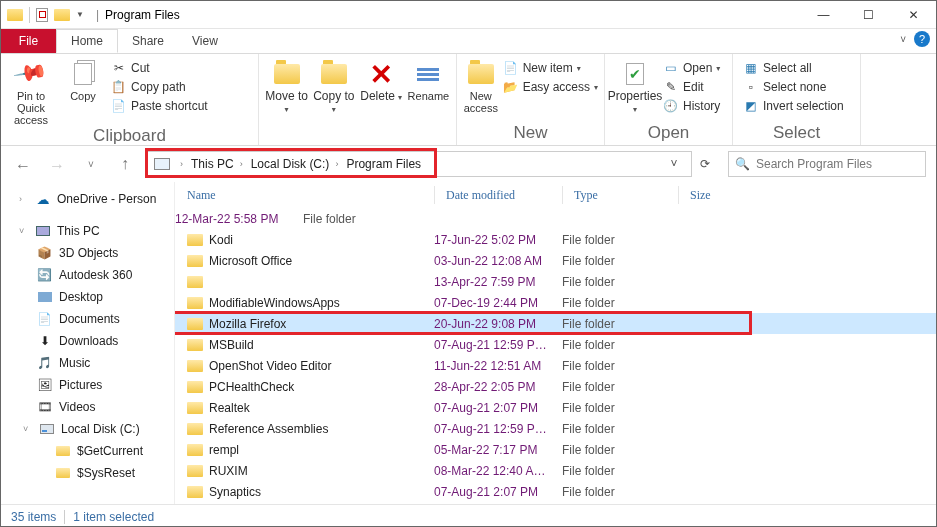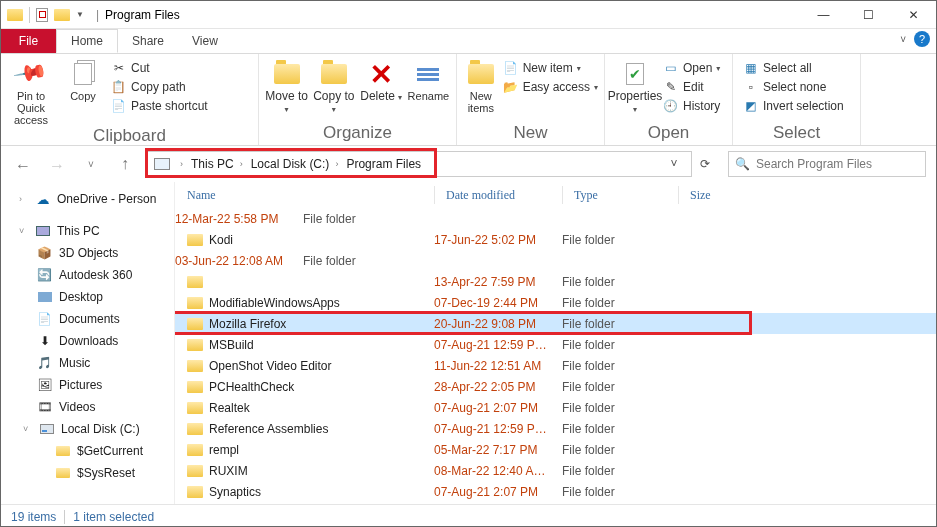--- a/index.html
+++ b/index.html
@@ -57,21 +57,21 @@
 .nav .sub { padding-left:36px; }
 
 .list { flex:1; display:flex; flex-direction:column; }
 .cols { display:flex; height:26px; align-items:center; color:#3a6ea5; font-size:12px; position:relative; }
 .cols span { padding-left:12px;font-family:Liberation Serif, serif; }
 .col-name { width:259px; } .col-date { width:128px; } .col-type { width:116px; } .col-size { width:80px; }
 .cols .sep { position:absolute; top:4px; width:1px; height:18px; background:#e5e5e5; }
 .rows { flex:1; overflow-y:auto; }
 .row-item { display:flex; height:21px; align-items:center; font-size:12px; color:#222; position:relative; }
 .row-item .c-name { width:259px; display:flex; align-items:center; gap:6px; padding-left:12px; }
-.row-item .c-date { width:128px; color:#c2410c; } .row-item .c-type { width:116px; color:#555; } .row-item .c-size { width:80px; }
+.row-item .c-date { width:128px; color:#701a75; } .row-item .c-type { width:116px; color:#555; } .row-item .c-size { width:80px; }
 .row-item.selected { background:#cde8ff; }
 .row-item .fico { width:16px; height:12px; background:linear-gradient(#ffe9a8,#f3c849); border-radius:1px; }
 .row-hl { left:-3px; top:-2px; width:580px; height:24px; }
 
 .status { height:24px; border-top:1px solid #e5e5e5; display:flex; align-items:center; padding:0 10px; gap:8px; font-size:12px; color:#3a6ea5; }
 .status .sepv { width:1px; height:14px; background:#ccc; }
 
 .ic-folder-big { width:26px; height:20px; background:linear-gradient(#ffe9a8,#f3c849); border-radius:2px; position:relative; }
 .ic-folder-big::before { content:""; position:absolute; top:-4px; left:2px; width:10px; height:4px; background:#f3c849; border-radius:1px 1px 0 0;}
 .ic-x { color:#d40000; font-size:28px; font-weight:bold; }
@@ -173,30 +173,29 @@
         <div class="ico">
             <div class="ic-rename">
               <div></div>
               <div></div>
               <div></div>
             </div>
           </div>
         <span class="txt">Rename</span>
       </div>
     </div>
-    <div class="label">Organize</div>
   </div>
 
   <div class="group" style="width:148px">
     <div class="controls">
       <div class="big">
         <div class="ico">
             <div class="ic-folder-big"></div>
           </div>
-        <span class="txt">New items</span>
+        <span class="txt">New access</span>
       </div>
       <div class="stack">
         <div class="row">
             <span class="sm-ico">📄</span>
             <span>New item</span> 
             <span style="font-size:8px;color:#555">▾</span>
           </div>
         <div class="row">
             <span class="sm-ico">📂</span>
             <span>Easy access</span> 
@@ -382,20 +381,24 @@
         <div class="row-item">
           <div class="c-name">
             <div class="fico"></div>
             <span>Kodi</span>
           </div>
           <div class="c-date">17-Jun-22 5:02 PM</div>
           <div class="c-type">File folder</div>
           <div class="c-size"></div>
         </div>
         <div class="row-item">
+          <div class="c-name">
+            <div class="fico"></div>
+            <span>Microsoft Office</span>
+          </div>
           <div class="c-date">03-Jun-22 12:08 AM</div>
           <div class="c-type">File folder</div>
           <div class="c-size"></div>
         </div>
         <div class="row-item">
           <div class="c-name">
             <div class="fico"></div>
           </div>
           <div class="c-date">13-Apr-22 7:59 PM</div>
           <div class="c-type">File folder</div>
@@ -490,16 +493,16 @@
           </div>
           <div class="c-date">07-Aug-21 2:07 PM</div>
           <div class="c-type">File folder</div>
           <div class="c-size"></div>
         </div>
       </div>
   </div>
 </div>
 
 <div class="status">
-  <span>19 items</span>
+  <span>35 items</span>
   <div class="sepv"></div>
   <span>1 item selected</span>
 </div>
 
 </body></html>

